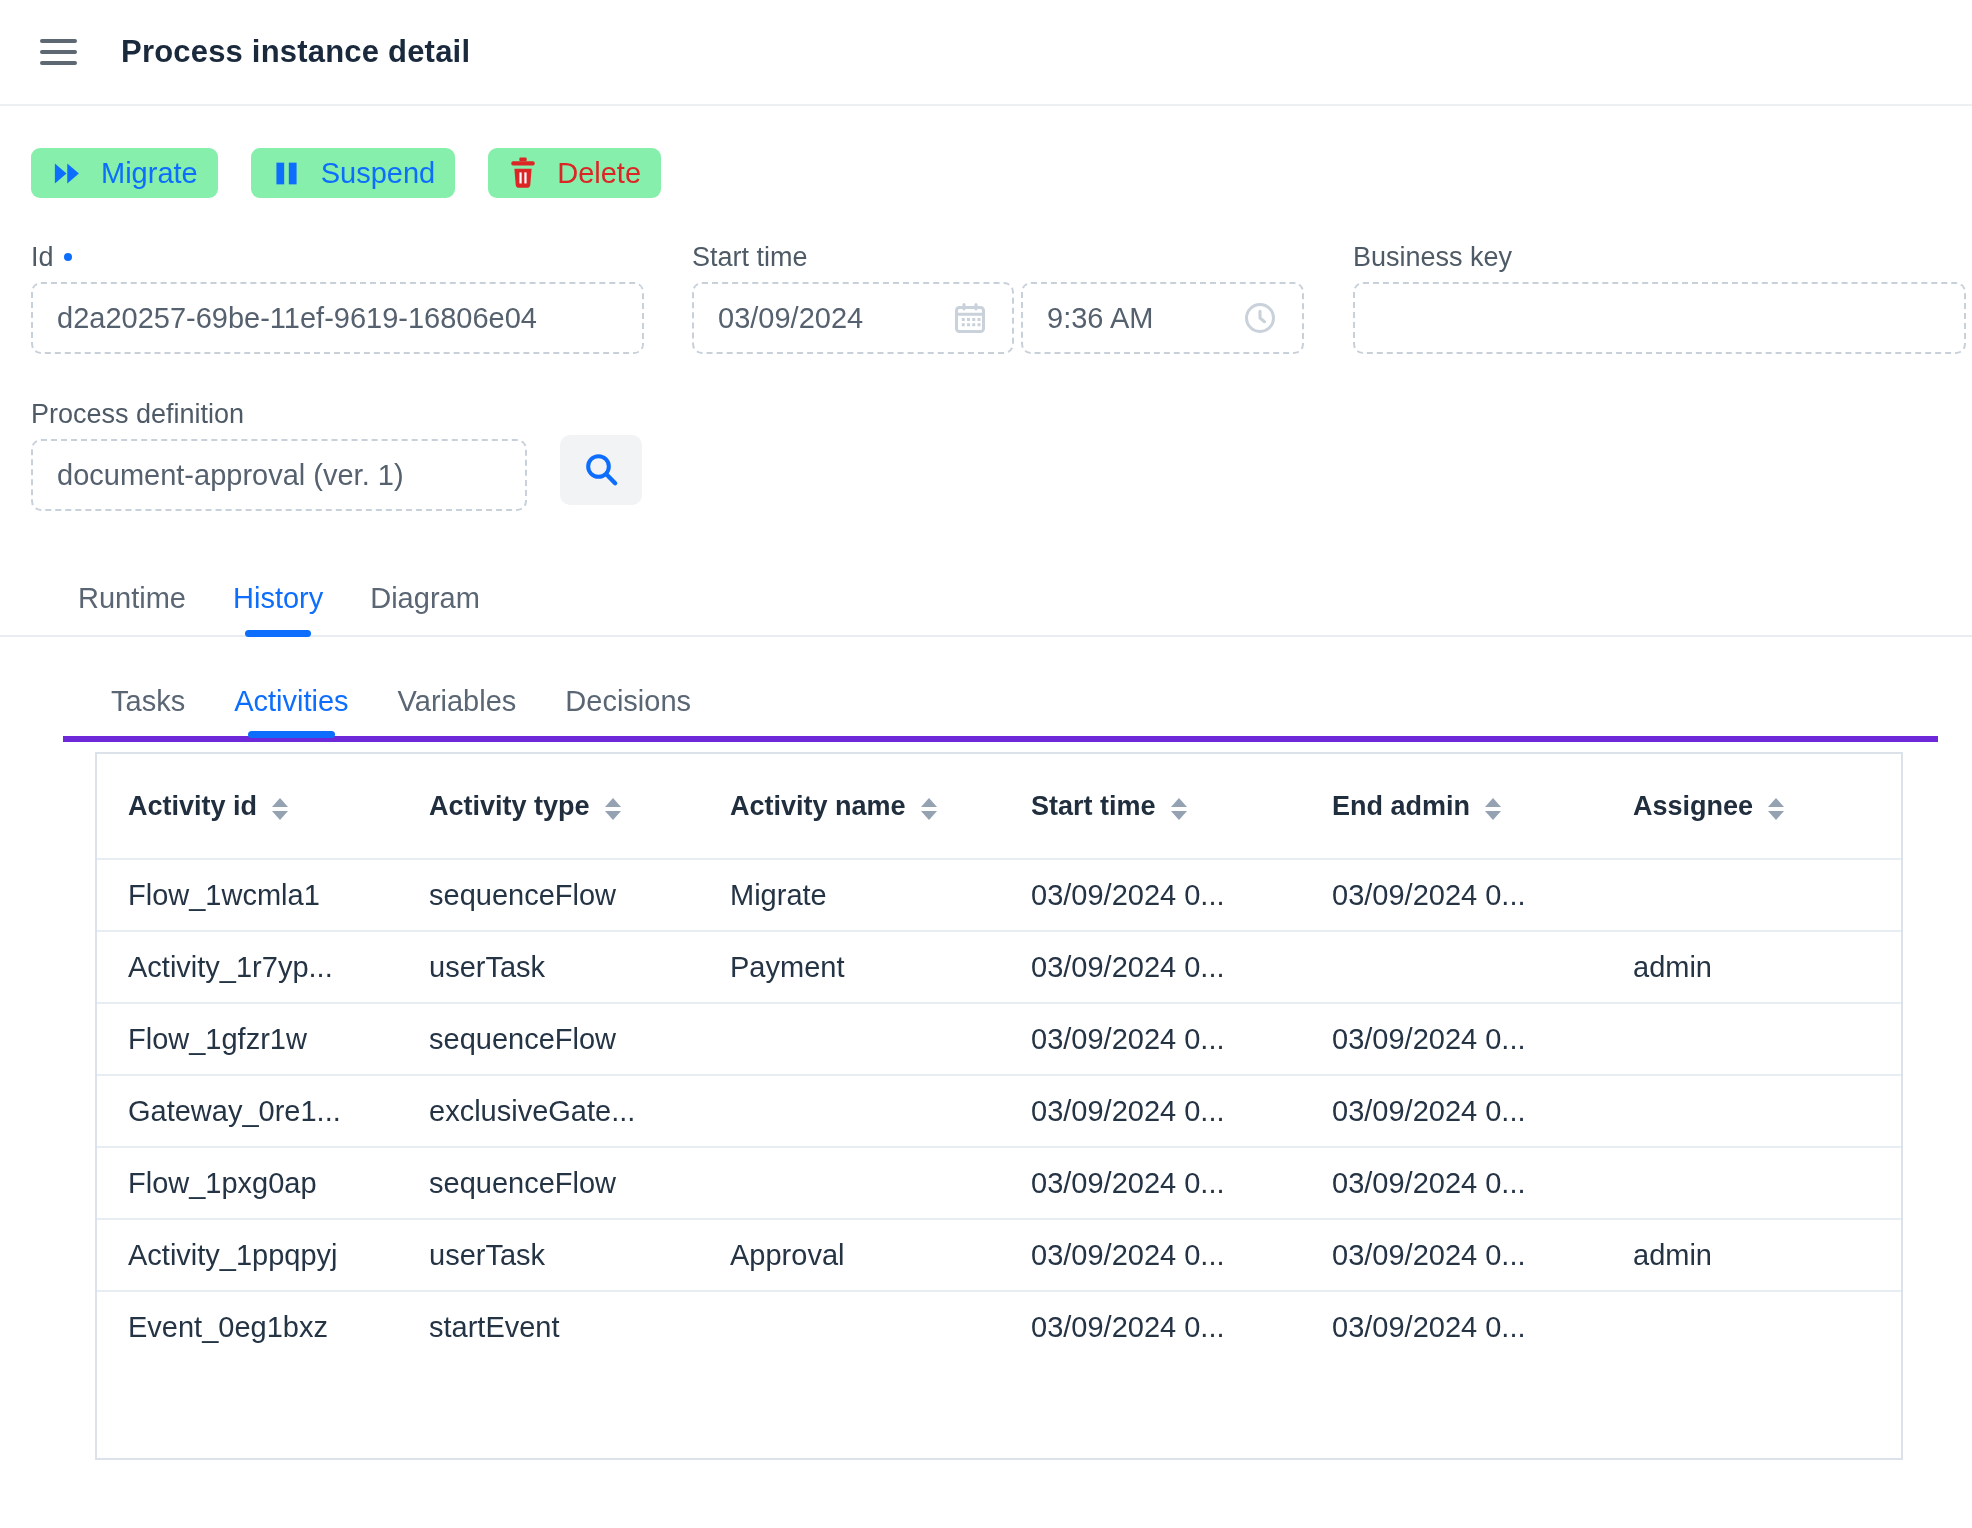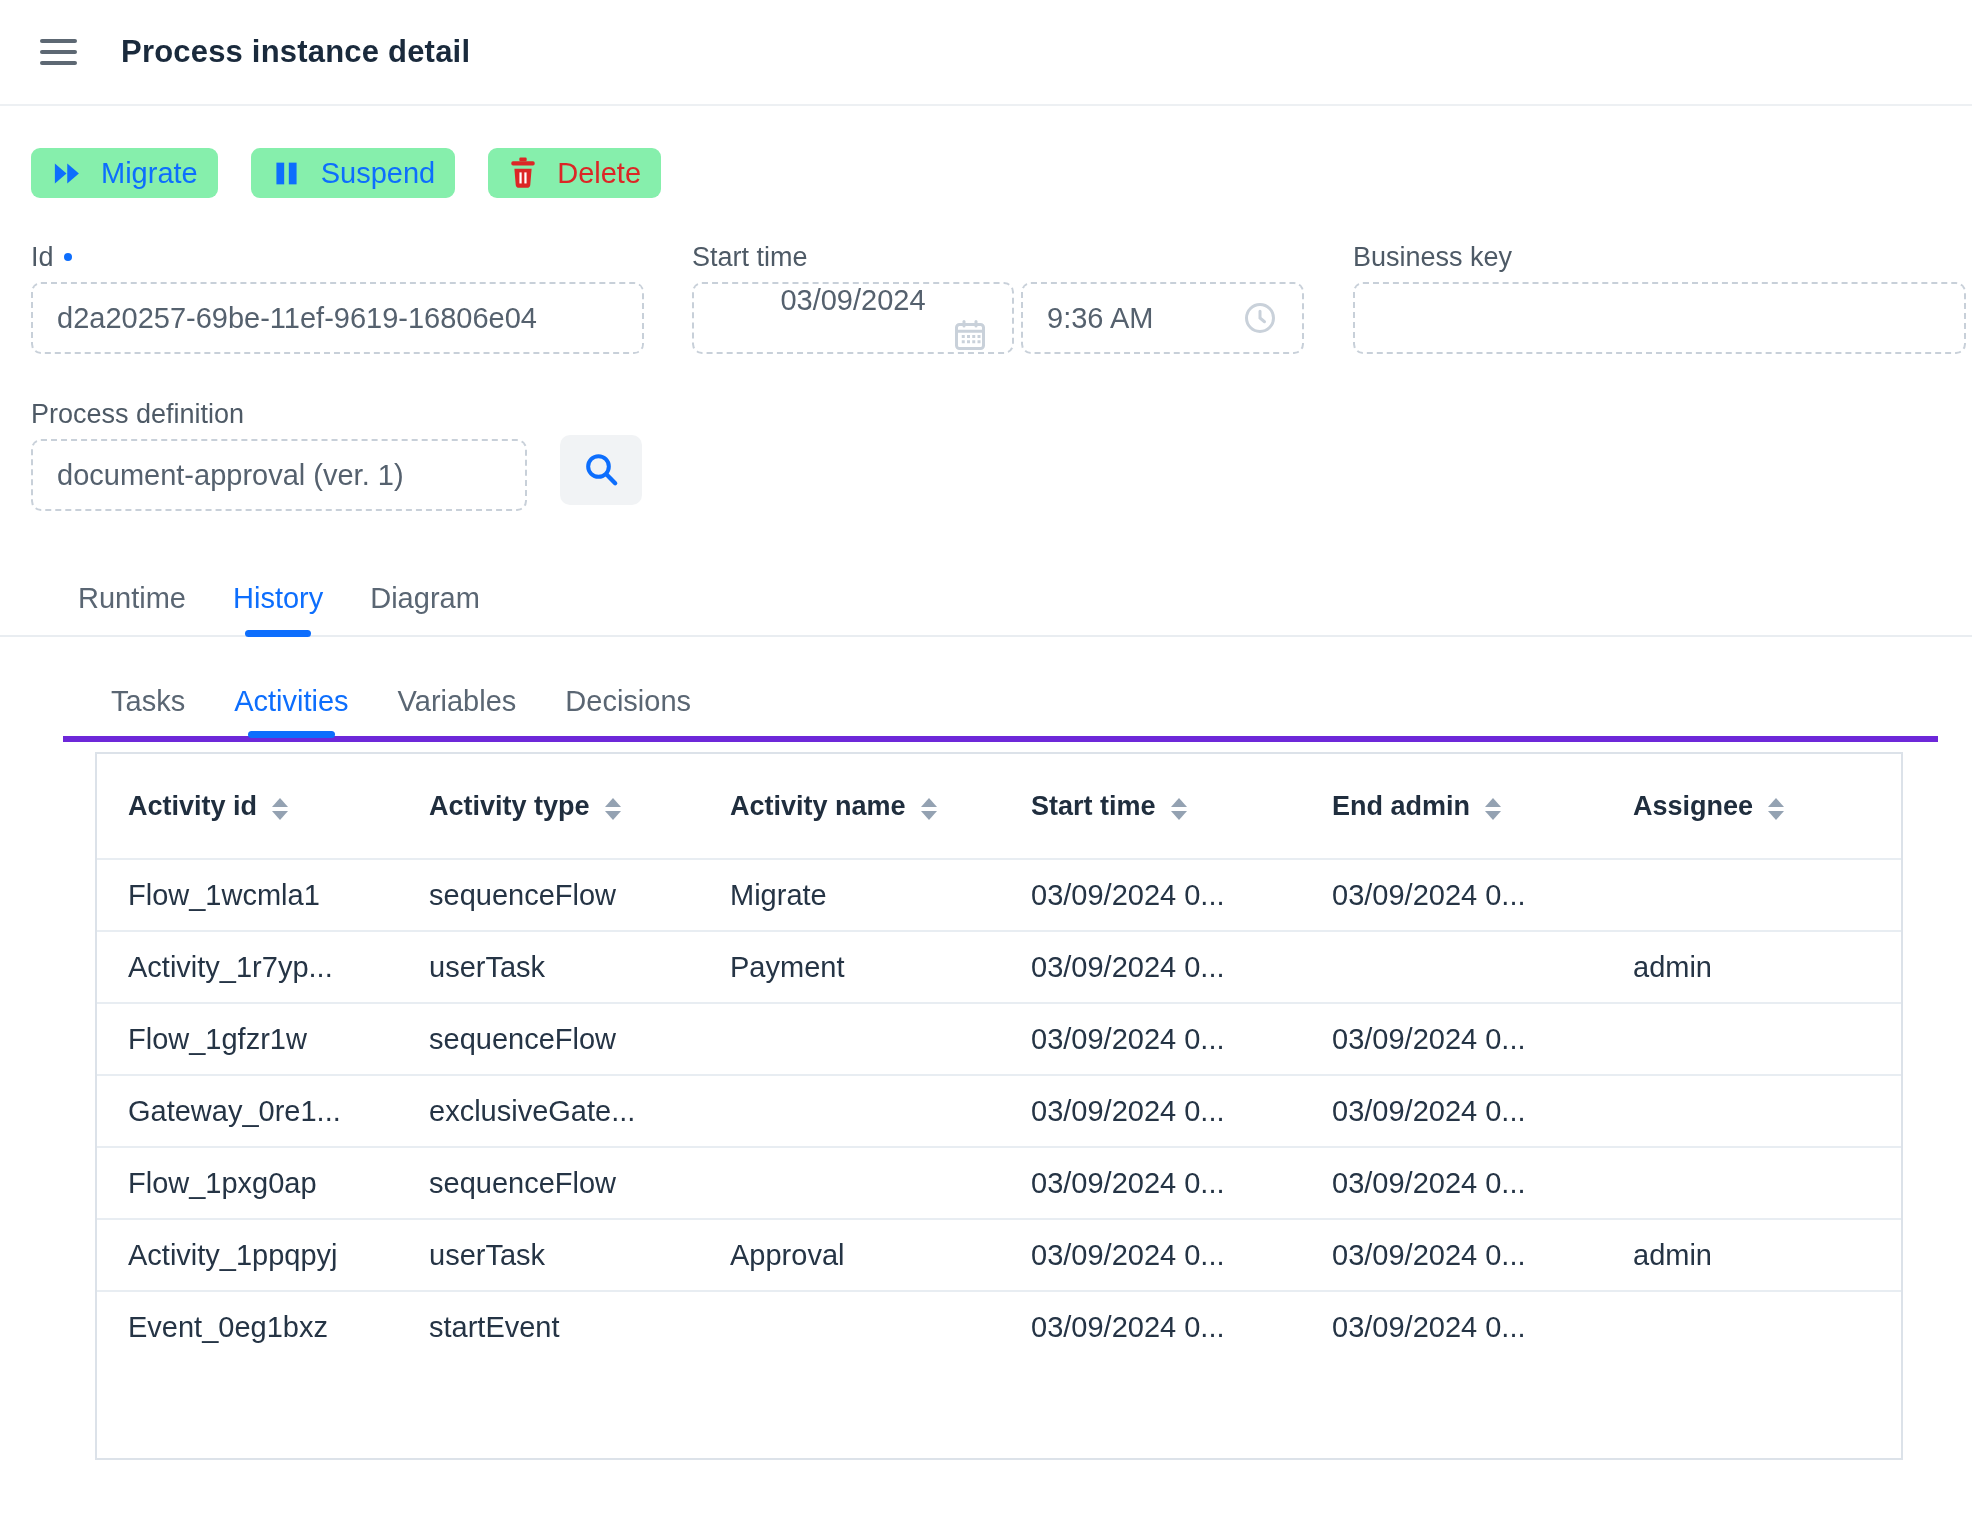--- a/index.html
+++ b/index.html
@@ -31,21 +31,21 @@
   .req-dot { width: 8px; height: 8px; border-radius: 50%; background: #0d6efd; display: inline-block; margin-left: 10px; }
   .finput { margin-top: 10px; height: 72px; border: 2px dashed #c8d0d9; border-radius: 10px;
             display: flex; align-items: center; padding: 0 24px; font-size: 29px; color: #55616e;
             background: #fff; position: relative; overflow: hidden; white-space: nowrap; }
   .finput .fade-right { position: absolute; top: 0; right: 0; bottom: 0; width: 56px;
                         background: linear-gradient(to right, rgba(255,255,255,0), #ffffff 85%); }
   .finput .trail-icon { margin-left: auto; display: flex; align-items: center; }
   .w-id   { width: 613px; }
   .g-start { margin-left: 48px; }
   .start-inputs { display: flex; gap: 7px; }
-  .w-date { width: 322px; flex-direction: column; }
+  .w-date { width: 322px; }
   .w-time { width: 283px; }
   .g-bkey { margin-left: 49px; }
   .w-bkey { width: 613px; }
   .w-pdef { width: 496px; }
   .pdef-line { display: flex; align-items: center; gap: 33px; }
   .search-btn { width: 82px; height: 70px; border: none; border-radius: 10px; background: #f1f3f5;
                 display: flex; align-items: center; justify-content: center; cursor: pointer; }
 
   
   .tabs { margin-top: 72px; display: flex; gap: 47px; padding-left: 78px;

